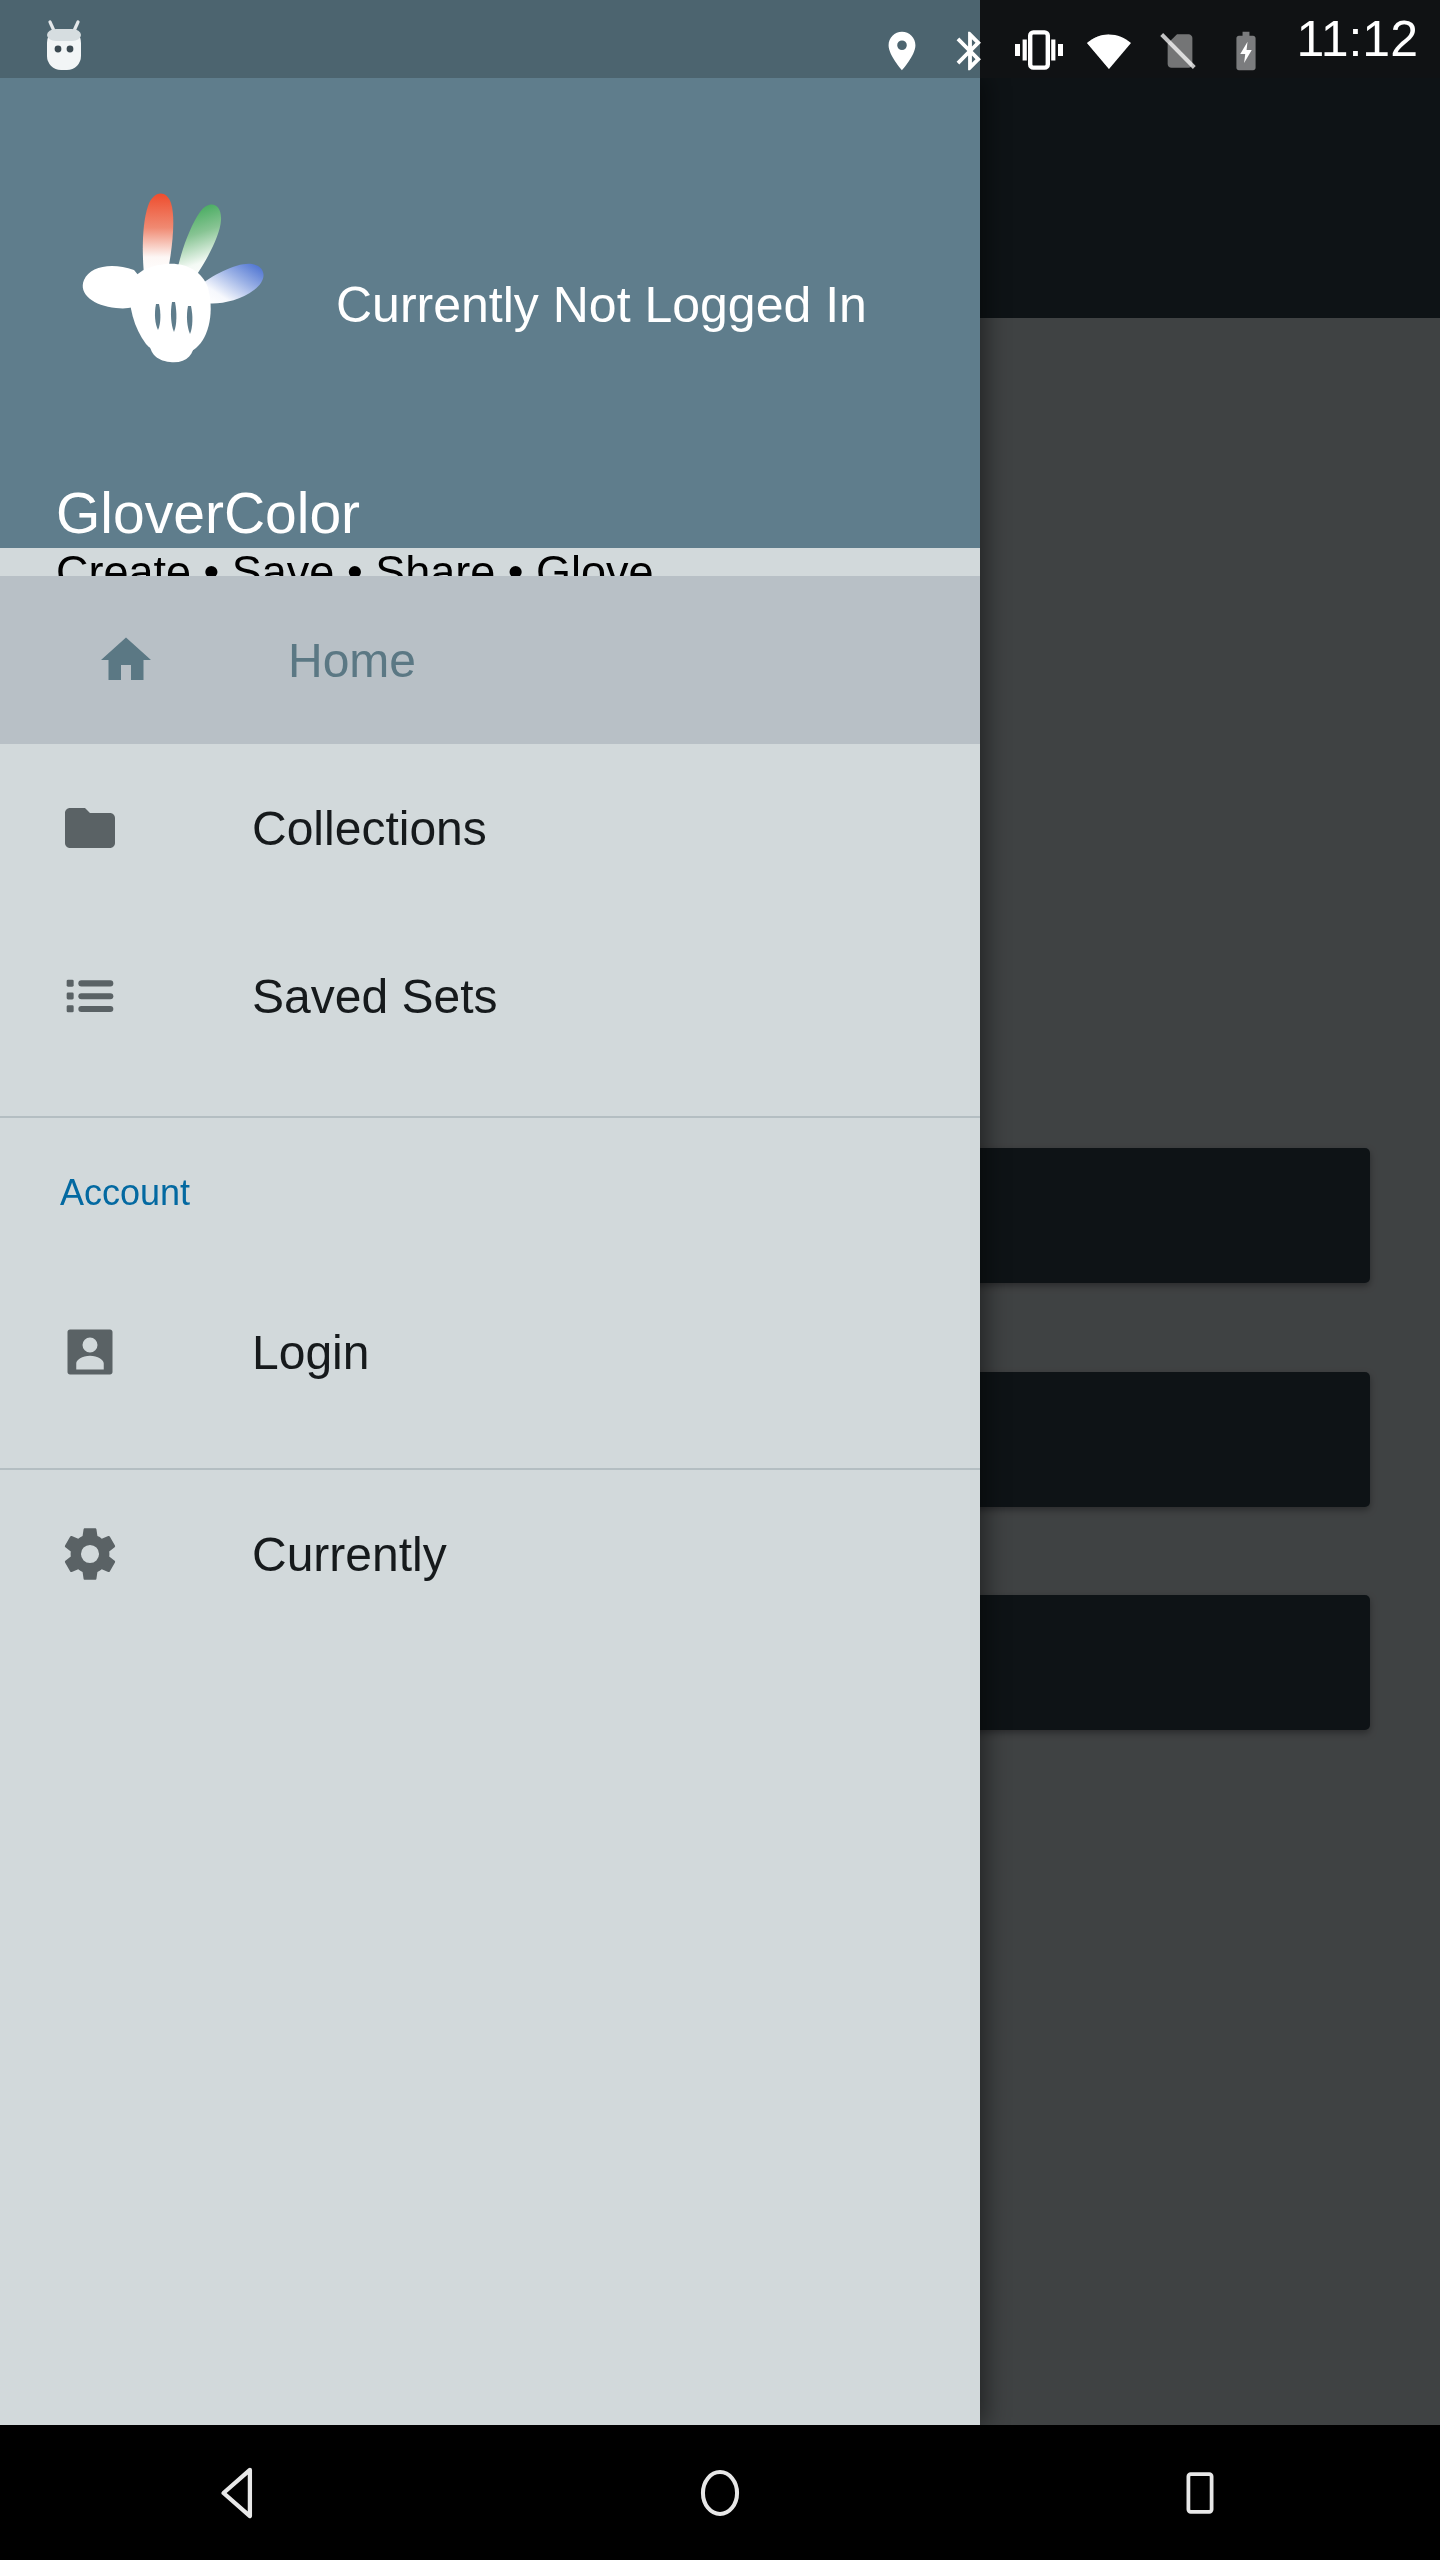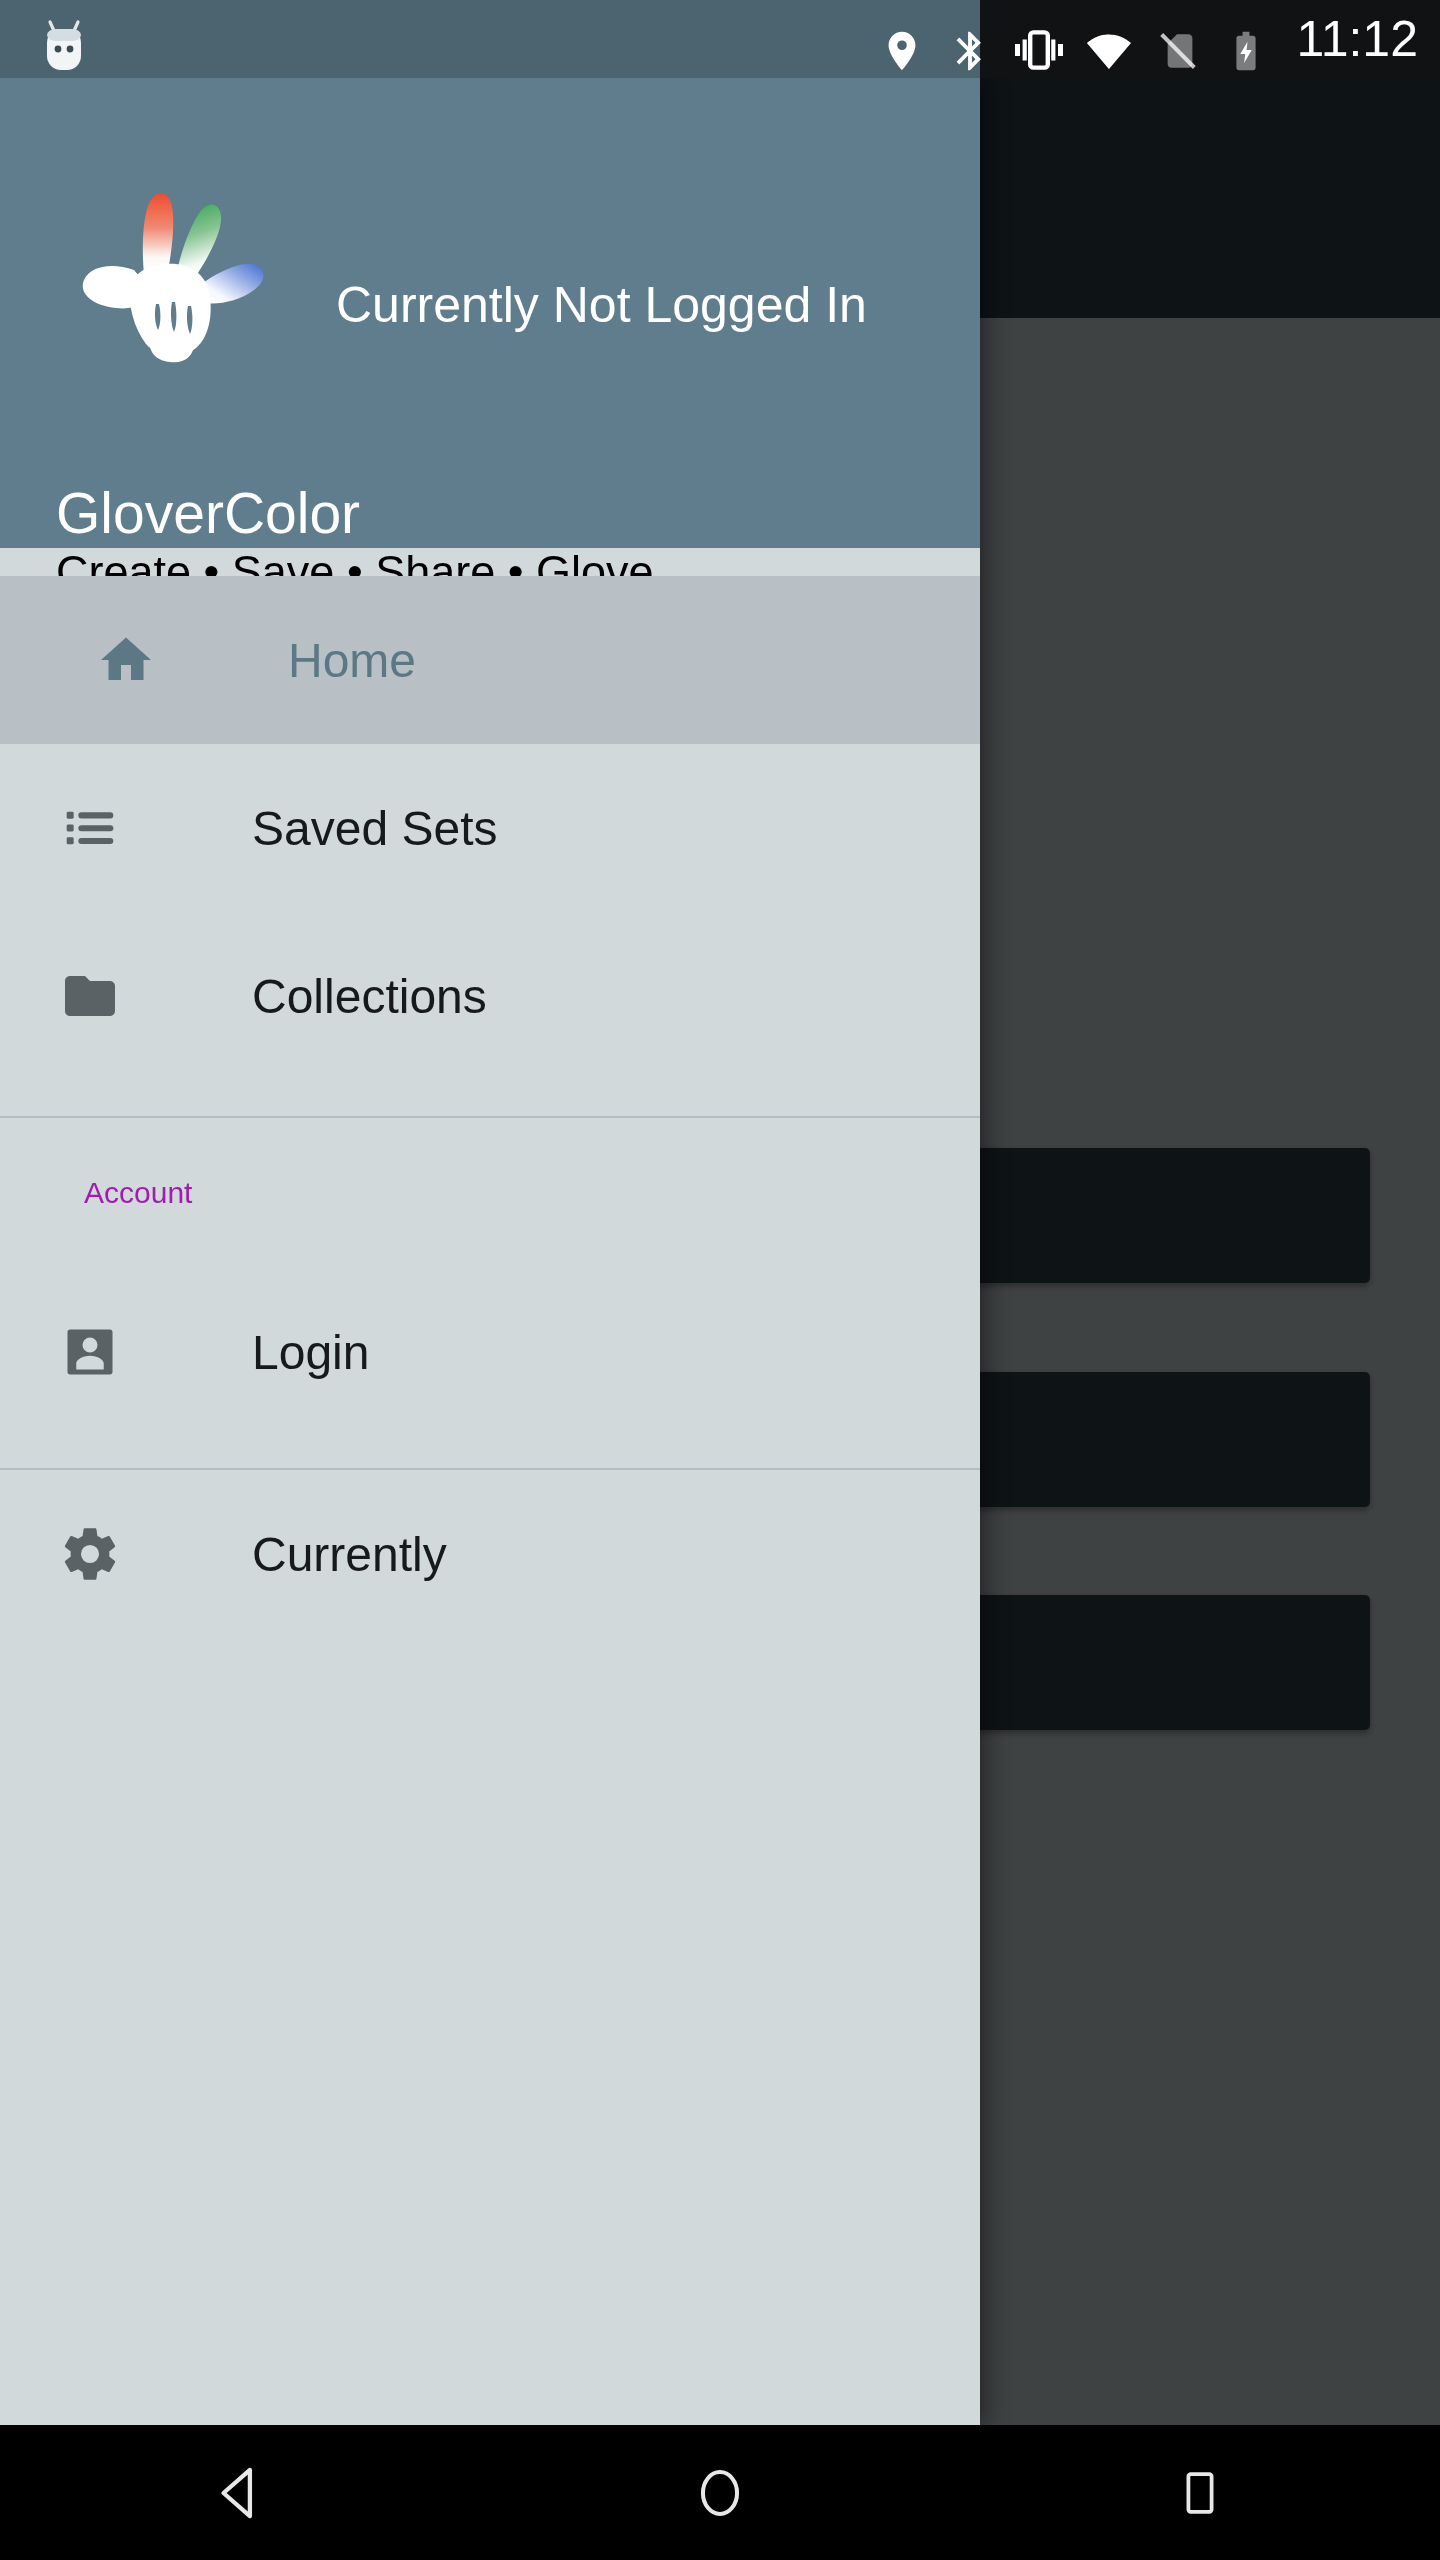--- a/index.html
+++ b/index.html
@@ -226,23 +226,23 @@
     width: 980px;
     height: 2px;
     background: #B4BEC2;
   }
 
   .drawer-section-header {
     width: 980px;
     height: 150px;
     display: flex;
     align-items: center;
-    padding-left: 84px;
-    font-size: 30px;
-    color: #a21caf;
+    padding-left: 60px;
+    font-size: 36px;
+    color: #0369a1;
     white-space: nowrap;
   }
 
   #drawer-spacer-a { width: 980px; height: 36px; }
   #drawer-spacer-b { width: 980px; height: 32px; }
 
   
   #navbar {
     position: absolute;
     left: 0;
@@ -342,39 +342,39 @@
       <span class="drawer-item-icon">
         <svg viewBox="0 0 24 24" width="60" height="60" fill="#5B7884">
           <path d="M10 20v-6h4v6h5v-8h3L12 3 2 12h3v8z"></path>
         </svg>
       </span>
       <span class="drawer-item-label">Home</span>
     </div>
 
     <div class="drawer-item">
       <span class="drawer-item-icon">
+        <svg viewBox="0 0 24 24" width="60" height="60" fill="#5A6265">
+          <path d="M10 4H4c-1.1 0-2 .9-2 2v12c0 1.1.9 2 2 2h16c1.1 0 2-.9 2-2V8c0-1.1-.9-2-2-2h-8z"></path>
+        </svg>
+      </span>
+      <span class="drawer-item-label">Collections</span>
+    </div>
+
+    <div class="drawer-item">
+      <span class="drawer-item-icon">
         <svg viewBox="0 0 24 24" width="56" height="56" fill="#5A6265">
           <rect x="2" y="5" width="3" height="3" rx="0.6"></rect>
           <rect x="7" y="5.3" width="15" height="2.6" rx="1.3"></rect>
           <rect x="2" y="10.5" width="3" height="3" rx="0.6"></rect>
           <rect x="7" y="10.8" width="15" height="2.6" rx="1.3"></rect>
           <rect x="2" y="16" width="3" height="3" rx="0.6"></rect>
           <rect x="7" y="16.3" width="15" height="2.6" rx="1.3"></rect>
         </svg>
       </span>
       <span class="drawer-item-label">Saved Sets</span>
-    </div>
-
-    <div class="drawer-item">
-      <span class="drawer-item-icon">
-        <svg viewBox="0 0 24 24" width="60" height="60" fill="#5A6265">
-          <path d="M10 4H4c-1.1 0-2 .9-2 2v12c0 1.1.9 2 2 2h16c1.1 0 2-.9 2-2V8c0-1.1-.9-2-2-2h-8z"></path>
-        </svg>
-      </span>
-      <span class="drawer-item-label">Collections</span>
     </div>
 
 
     <div id="drawer-spacer-a"></div>
     <div class="drawer-divider"></div>
 
     <div class="drawer-section-header">Account</div>
 
     <div class="drawer-item">
       <span class="drawer-item-icon">

